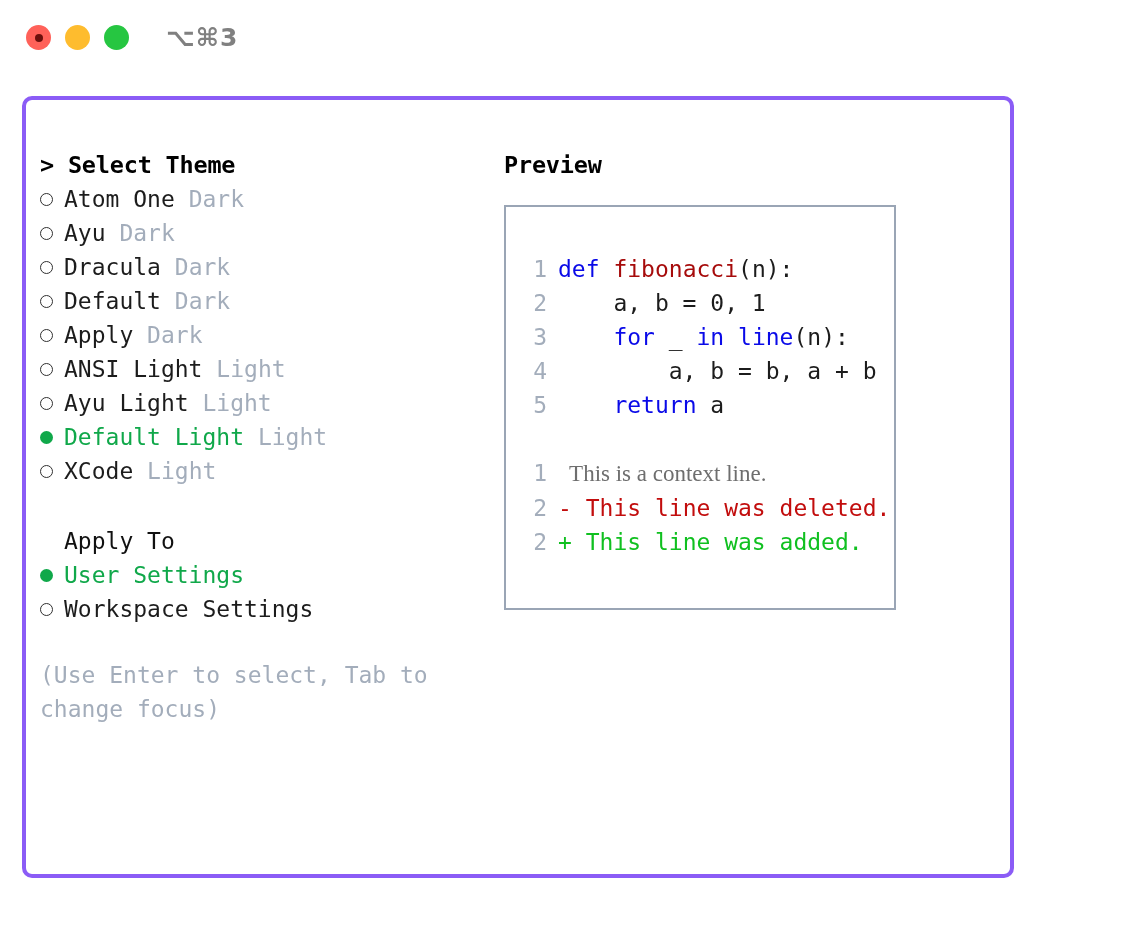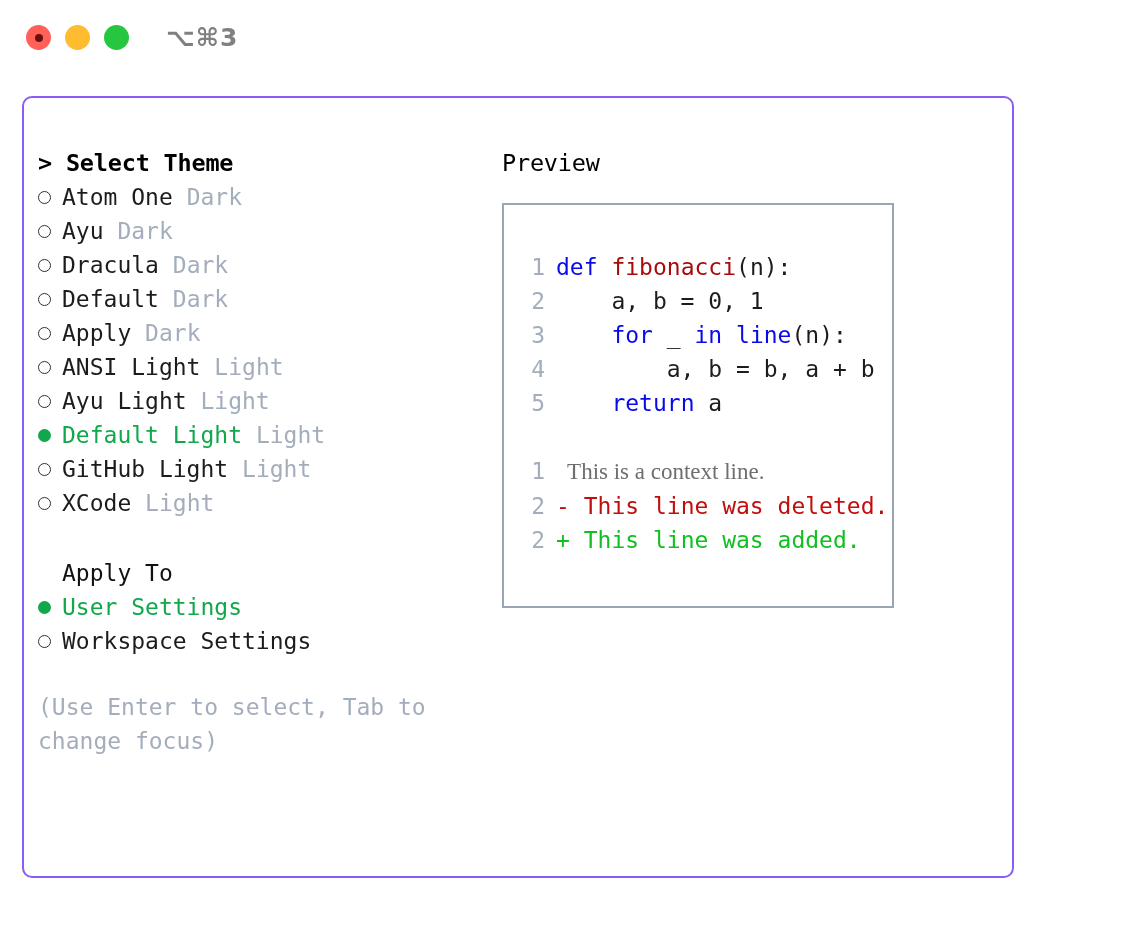--- a/index.html
+++ b/index.html
@@ -71,21 +71,21 @@
     white-space: pre;
   }
 
   
   #panel {
     position: absolute;
     left: 22px;
     top: 96px;
     width: 992px;
     height: 782px;
-    border: 2px solid #8b5cf6;
+    border: 4px solid #8b5cf6;
     border-radius: 10px;
     box-sizing: border-box;
     background: #ffffff;
   }
 
   
   #theme-column {
     position: absolute;
     left: 14px;
     top: 48px;
@@ -155,21 +155,21 @@
 
   
   #preview-column {
     position: absolute;
     left: 478px;
     top: 48px;
     width: 500px;
   }
   .preview-title {
     font-size: 23.5px;
-    font-weight: 400;
+    font-weight: 700;
     color: #000000;
     line-height: 34px;
     letter-spacing: -0.2px;
   }
   #preview-box {
     margin-top: 23px;
     width: 392px;
     height: 405px;
     border: 2px solid #9aa5b5;
     box-sizing: border-box;
@@ -222,21 +222,20 @@
       <div class="line list-header">&gt; Select Theme</div>
       <div id="theme-list">
           <div class="line"><span class="marker"><span class="bullet-ring"></span></span><span class="theme-name">Atom One</span><span> </span><span class="theme-kind">Dark</span></div>
           <div class="line"><span class="marker"><span class="bullet-ring"></span></span><span class="theme-name">Ayu</span><span> </span><span class="theme-kind">Dark</span></div>
           <div class="line"><span class="marker"><span class="bullet-ring"></span></span><span class="theme-name">Dracula</span><span> </span><span class="theme-kind">Dark</span></div>
           <div class="line"><span class="marker"><span class="bullet-ring"></span></span><span class="theme-name">Default</span><span> </span><span class="theme-kind">Dark</span></div>
           <div class="line"><span class="marker"><span class="bullet-ring"></span></span><span class="theme-name">Apply</span><span> </span><span class="theme-kind">Dark</span></div>
           <div class="line"><span class="marker"><span class="bullet-ring"></span></span><span class="theme-name">ANSI Light</span><span> </span><span class="theme-kind">Light</span></div>
           <div class="line"><span class="marker"><span class="bullet-ring"></span></span><span class="theme-name">Ayu Light</span><span> </span><span class="theme-kind">Light</span></div>
           <div class="line"><span class="marker"><span class="bullet-dot"></span></span><span class="theme-name selected">Default Light</span><span> </span><span class="theme-kind">Light</span></div>
-          <div class="line"><span class="marker"><span class="bullet-ring"></span></span><span class="theme-name">GitHub Light</span><span> </span><span class="theme-kind">Light</span></div>
           <div class="line"><span class="marker"><span class="bullet-ring"></span></span><span class="theme-name">XCode</span><span> </span><span class="theme-kind">Light</span></div>
         </div>
 
       <div class="section-gap"></div>
 
       <div class="apply-header"><span class="marker"> </span><span>Apply To</span></div>
       <div id="apply-list">
           <div class="line"><span class="marker"><span class="bullet-dot"></span></span><span class="theme-name selected">User Settings</span></div>
           <div class="line"><span class="marker"><span class="bullet-ring"></span></span><span class="theme-name">Workspace Settings</span></div>
         </div>

